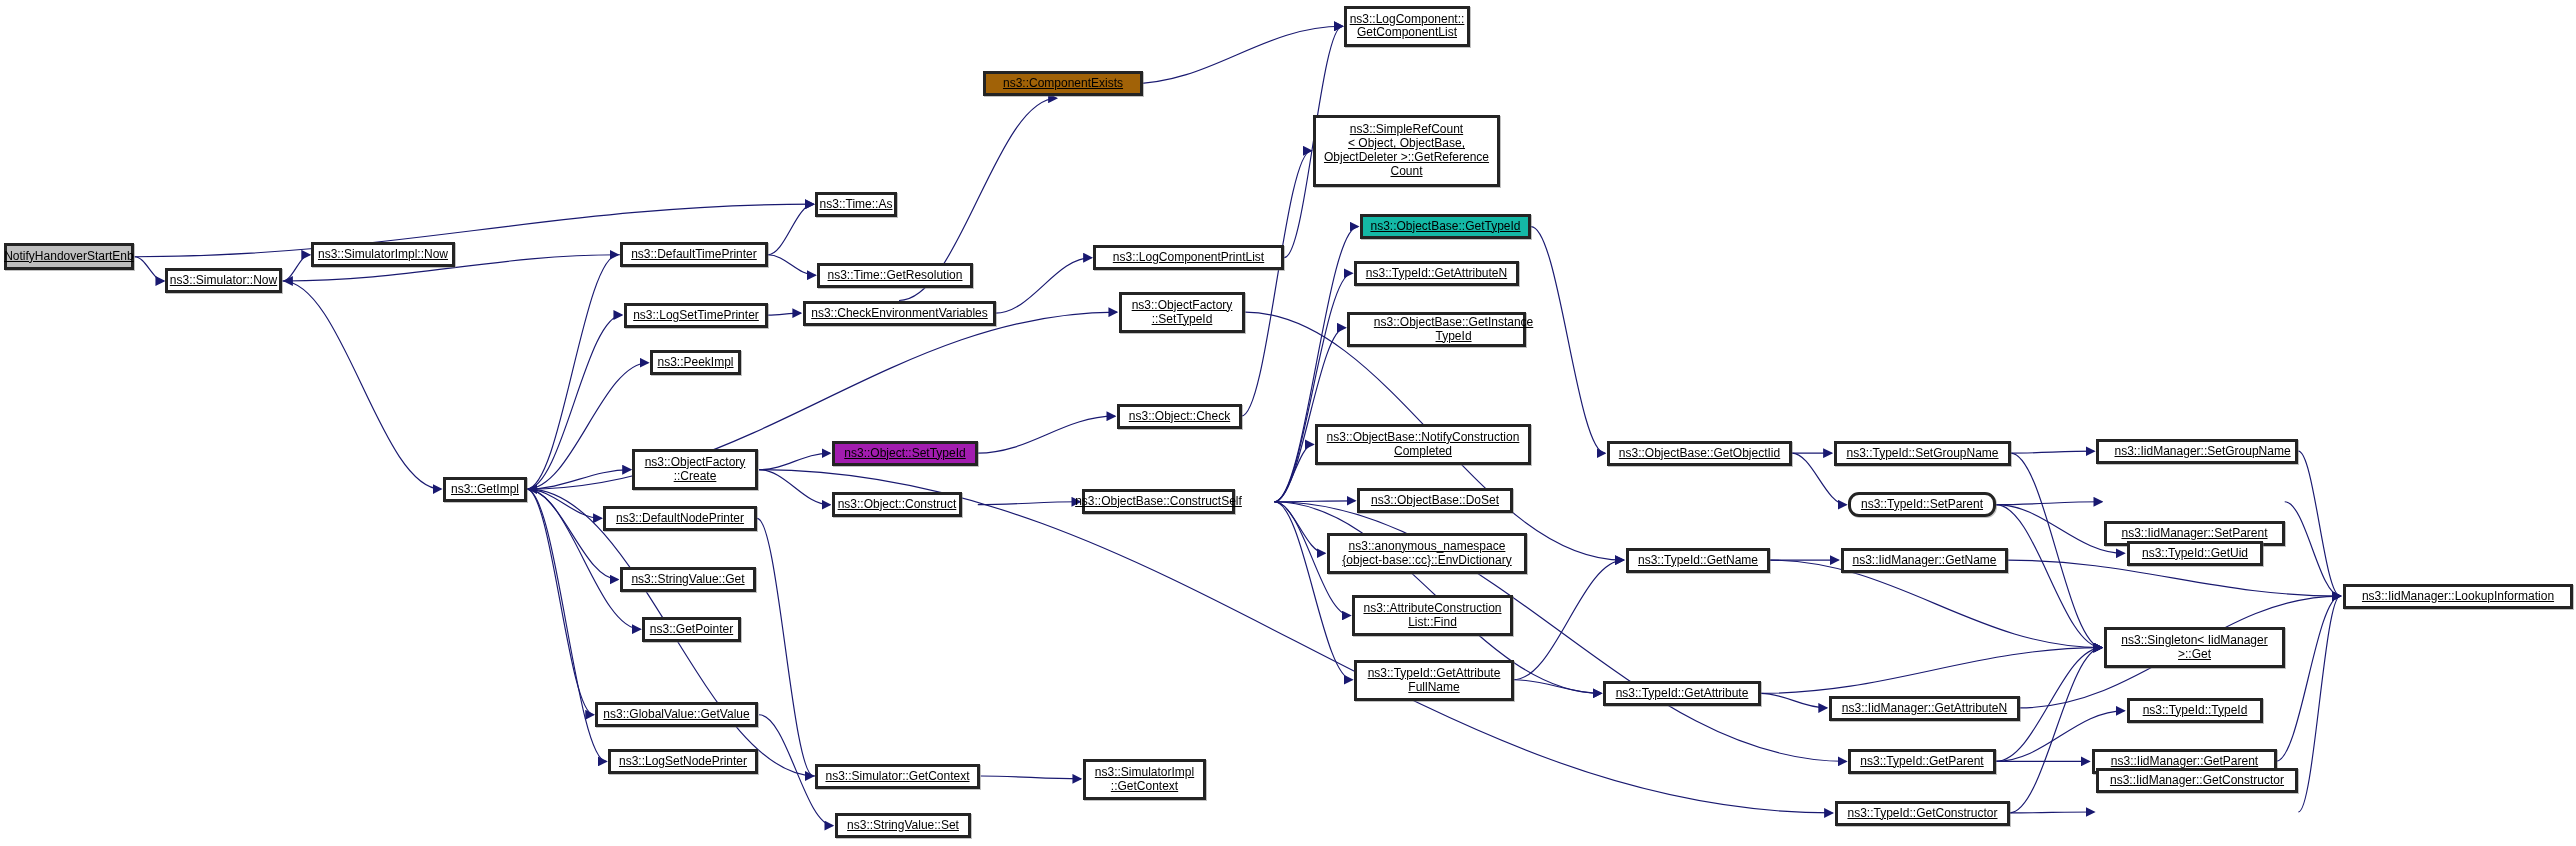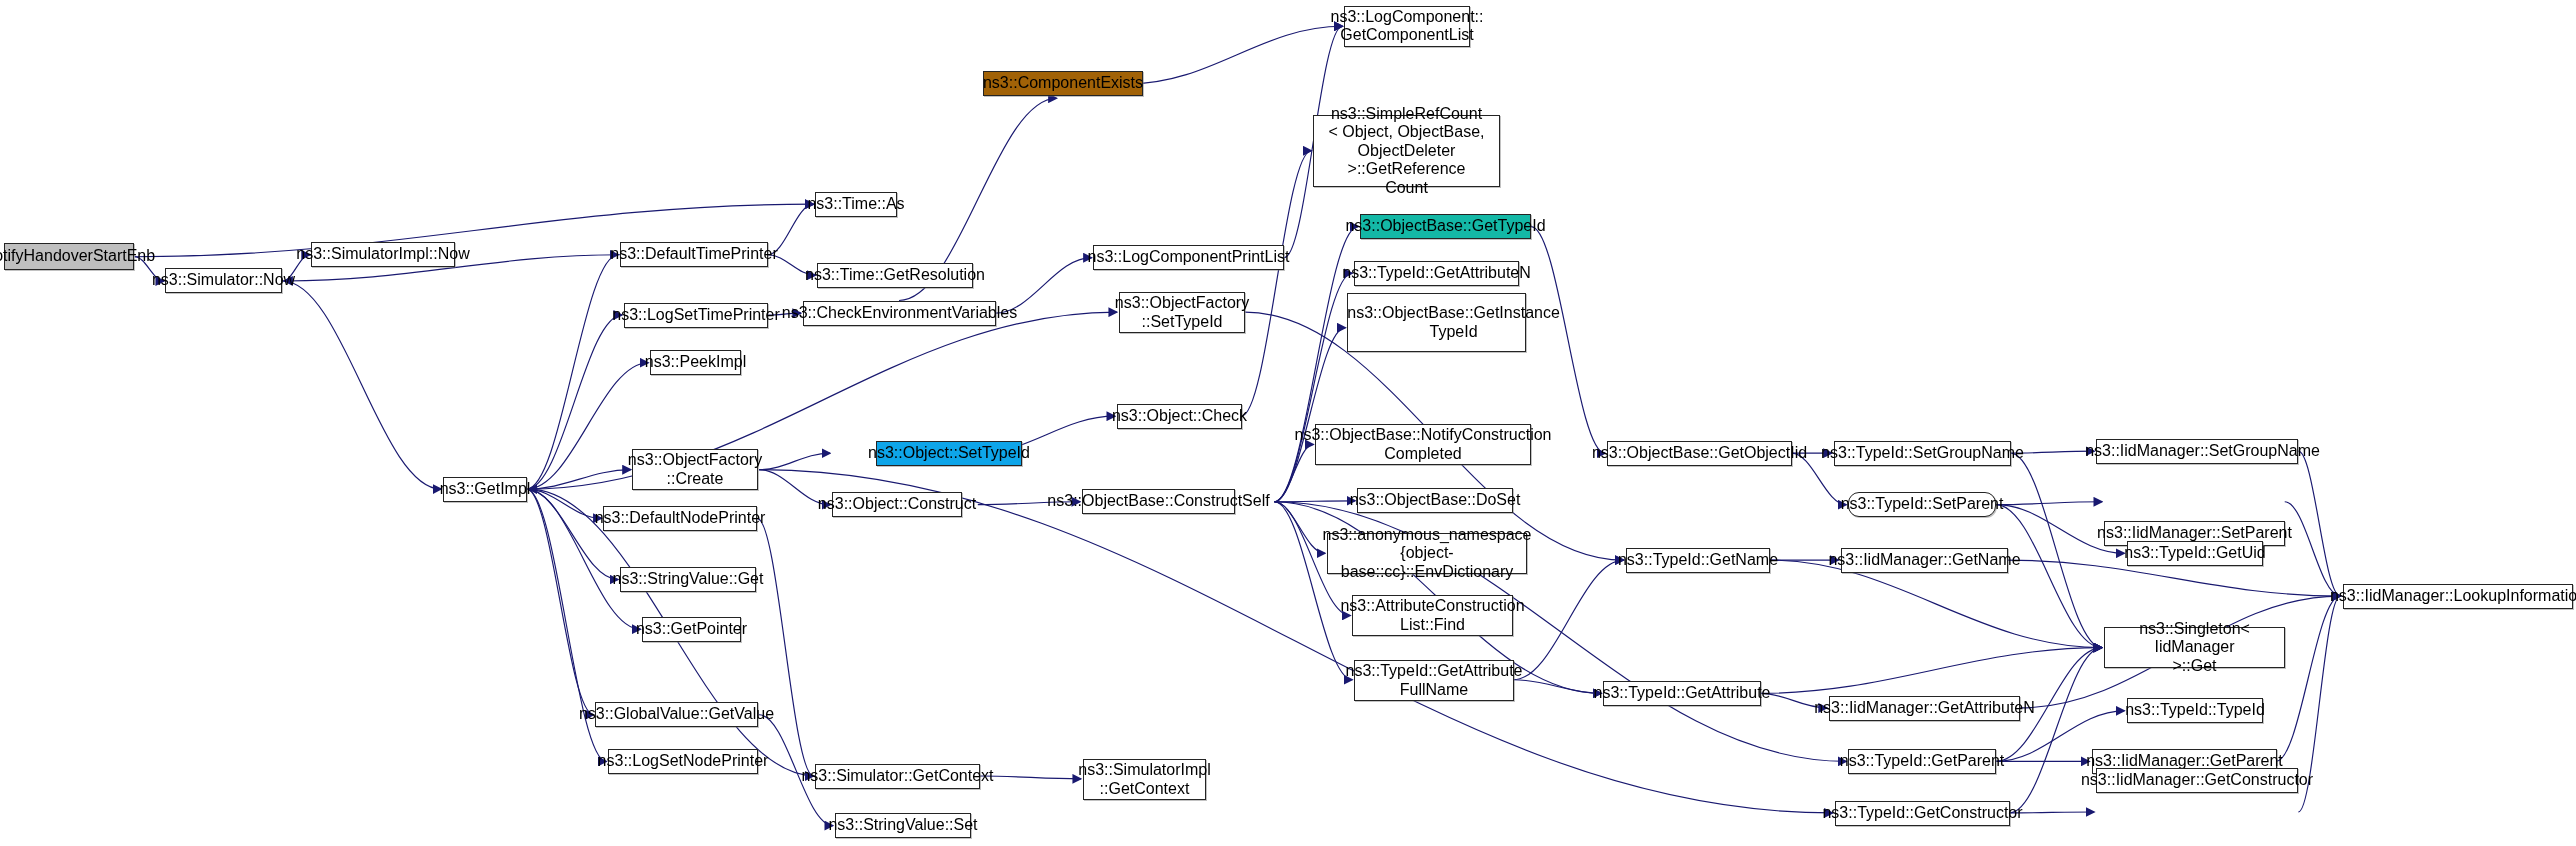--- a/index.html
+++ b/index.html
@@ -7,33 +7,34 @@
     position: relative;
     width: 2576px; height: 846px;
     background: #ffffff;
     font-family: "Liberation Sans", sans-serif;
     overflow: hidden;
   }
   #edge-layer { position: absolute; left: 0; top: 0; }
   .node {
     position: absolute;
     box-sizing: border-box;
-    border: 1px solid #1d4ed8;
+    border: 3px solid #1d4ed8;
     background: #ffffff;
     color: #000000;
     display: flex;
     align-items: center;
     justify-content: center;
     text-align: center;
-    font-size: 16px;
+    font-size: 12px;
     line-height: 1.15;
     white-space: pre-line;
     padding: 1px 1.9px;
     box-shadow: 1px 1px 0 rgba(120,120,120,0.45);
     cursor: pointer;
+    text-decoration: underline;
   }
   .node.root {
     background: #bfbfbf;
     cursor: default;
   }
 </style>
 </head>
 <body>
 
 <div id="stage" style="width: 2576px; height: 846px;">
@@ -131,33 +132,33 @@
     <div class="node" style="left: 595px; top: 702px; width: 163px; height: 25px; border-color: rgb(36, 36, 36); background: rgb(255, 255, 255); color: rgb(0, 0, 0);">ns3::GlobalValue::GetValue</div>
     <div class="node" style="left: 608px; top: 749px; width: 150px; height: 25px; border-color: rgb(36, 36, 36); background: rgb(255, 255, 255); color: rgb(0, 0, 0);">ns3::LogSetNodePrinter</div>
     <div class="node" style="left: 815px; top: 764px; width: 165px; height: 25px; border-color: rgb(36, 36, 36); background: rgb(255, 255, 255); color: rgb(0, 0, 0);">ns3::Simulator::GetContext</div>
     <div class="node" style="left: 835px; top: 813px; width: 136px; height: 25px; border-color: rgb(36, 36, 36); background: rgb(255, 255, 255); color: rgb(0, 0, 0);">ns3::StringValue::Set</div>
     <div class="node" style="left: 1083px; top: 759px; width: 123px; height: 41px; border-color: rgb(36, 36, 36); background: rgb(255, 255, 255); color: rgb(0, 0, 0);">ns3::SimulatorImpl
 ::GetContext</div>
     <div class="node" style="left: 983px; top: 71px; width: 160px; height: 25px; border-color: rgb(36, 36, 36); background: #a16207; color: rgb(0, 0, 0);">ns3::ComponentExists</div>
     <div class="node" style="left: 1093px; top: 245px; width: 191px; height: 25px; border-color: rgb(36, 36, 36); background: rgb(255, 255, 255); color: rgb(0, 0, 0);">ns3::LogComponentPrintList</div>
     <div class="node" style="left: 1119px; top: 292px; width: 126px; height: 41px; border-color: rgb(36, 36, 36); background: rgb(255, 255, 255); color: rgb(0, 0, 0);">ns3::ObjectFactory
 ::SetTypeId</div>
-    <div class="node" style="left: 832px; top: 441px; width: 146px; height: 25px; border-color: rgb(36, 36, 36); background: #0ea5e9; color: rgb(0, 0, 0); margin-left: 44px;">ns3::Object::SetTypeId</div>
+    <div class="node" style="left: 832px; top: 441px; width: 146px; height: 25px; border-color: rgb(36, 36, 36); background: #a21caf; color: rgb(0, 0, 0);">ns3::Object::SetTypeId</div>
     <div class="node" style="left: 832px; top: 492px; width: 130px; height: 25px; border-color: rgb(36, 36, 36); background: rgb(255, 255, 255); color: rgb(0, 0, 0);">ns3::Object::Construct</div>
     <div class="node" style="left: 1117px; top: 404px; width: 125px; height: 25px; border-color: rgb(36, 36, 36); background: rgb(255, 255, 255); color: rgb(0, 0, 0);">ns3::Object::Check</div>
     <div class="node" style="left: 1082px; top: 489px; width: 153px; height: 25px; border-color: rgb(36, 36, 36); background: rgb(255, 255, 255); color: rgb(0, 0, 0);">ns3::ObjectBase::ConstructSelf</div>
     <div class="node" style="left: 1344px; top: 5.8px; width: 126px; height: 41px; border-color: rgb(36, 36, 36); background: rgb(255, 255, 255); color: rgb(0, 0, 0);">ns3::LogComponent::
 GetComponentList</div>
     <div class="node" style="left: 1313px; top: 115px; width: 187px; height: 72px; border-color: rgb(36, 36, 36); background: rgb(255, 255, 255); color: rgb(0, 0, 0);">ns3::SimpleRefCount
 &lt; Object, ObjectBase,
 ObjectDeleter &gt;::GetReference
 Count</div>
     <div class="node" style="left: 1360px; top: 214px; width: 171px; height: 25px; border-color: rgb(36, 36, 36); background: #14b8a6; color: rgb(0, 0, 0);">ns3::ObjectBase::GetTypeId</div>
     <div class="node" style="left: 1354px; top: 261px; width: 165px; height: 25px; border-color: rgb(36, 36, 36); background: rgb(255, 255, 255); color: rgb(0, 0, 0);">ns3::TypeId::GetAttributeN</div>
-    <div class="node" style="left: 1347px; top: 293px; width: 179px; height: 59px; border-color: rgb(36, 36, 36); background: rgb(255, 255, 255); color: rgb(0, 0, 0); padding-left: 36px;">ns3::ObjectBase::GetInstance
+    <div class="node" style="left: 1347px; top: 312px; width: 179px; height: 35px; border-color: rgb(36, 36, 36); background: rgb(255, 255, 255); color: rgb(0, 0, 0); padding-left: 36px;">ns3::ObjectBase::GetInstance
 TypeId</div>
     <div class="node" style="left: 1315px; top: 424px; width: 216px; height: 41px; border-color: rgb(36, 36, 36); background: rgb(255, 255, 255); color: rgb(0, 0, 0);">ns3::ObjectBase::NotifyConstruction
 Completed</div>
     <div class="node" style="left: 1357px; top: 488px; width: 156px; height: 25px; border-color: rgb(36, 36, 36); background: rgb(255, 255, 255); color: rgb(0, 0, 0);">ns3::ObjectBase::DoSet</div>
     <div class="node" style="left: 1327px; top: 533px; width: 200px; height: 41px; border-color: rgb(36, 36, 36); background: rgb(255, 255, 255); color: rgb(0, 0, 0);">ns3::anonymous_namespace
 {object-base::cc}::EnvDictionary</div>
     <div class="node" style="left: 1352px; top: 595px; width: 161px; height: 41px; border-color: rgb(36, 36, 36); background: rgb(255, 255, 255); color: rgb(0, 0, 0);">ns3::AttributeConstruction
 List::Find</div>
     <div class="node" style="left: 1354px; top: 660px; width: 160px; height: 41px; border-color: rgb(36, 36, 36); background: rgb(255, 255, 255); color: rgb(0, 0, 0);">ns3::TypeId::GetAttribute
 FullName</div>

